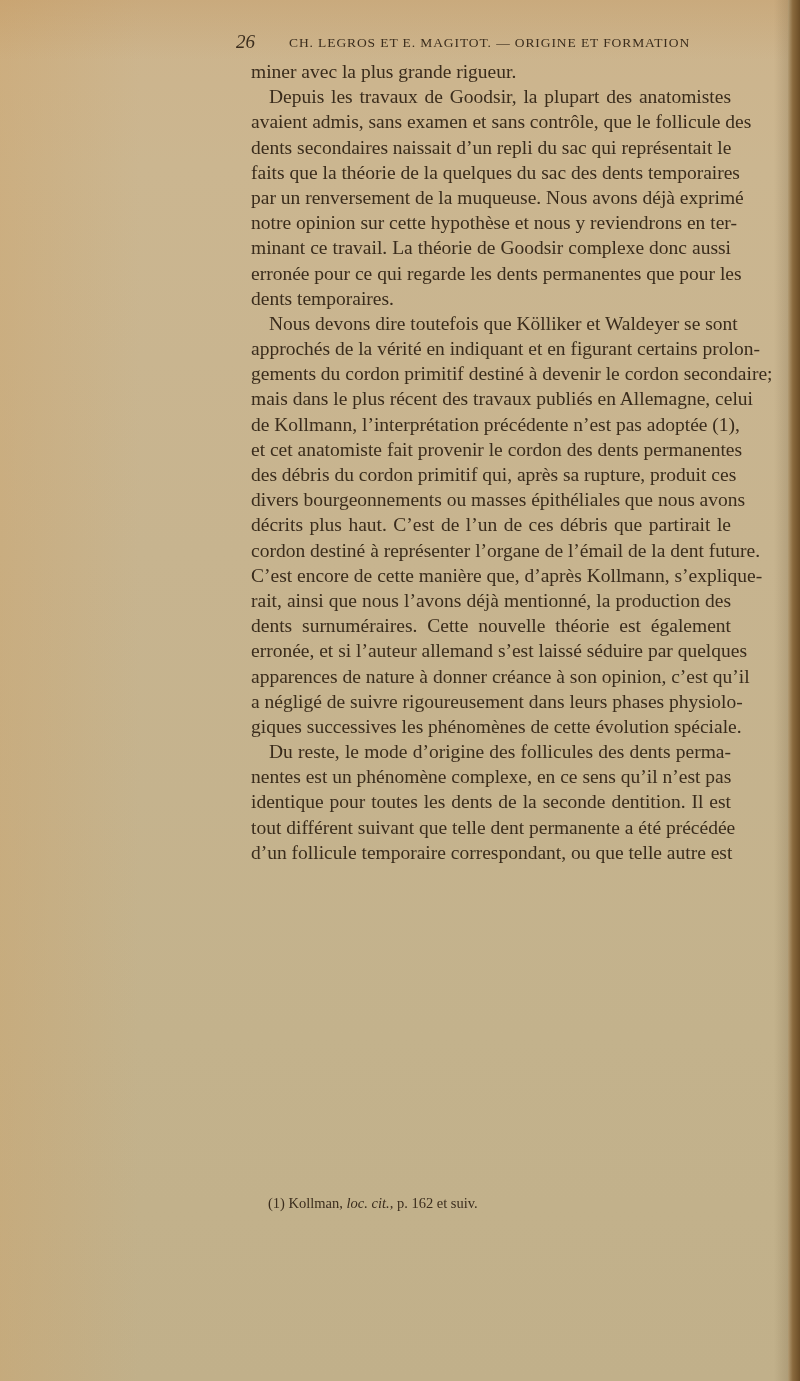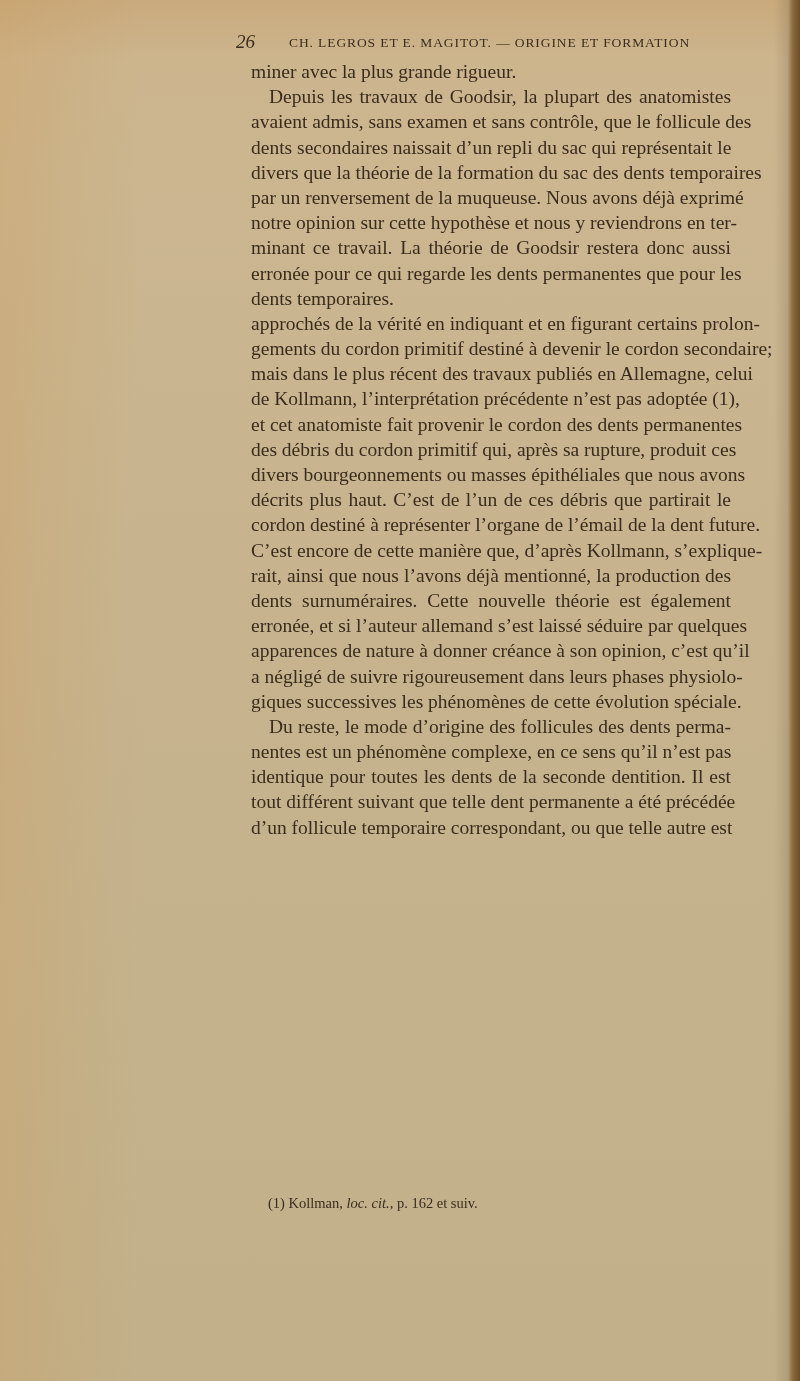--- a/index.html
+++ b/index.html
@@ -63,26 +63,27 @@
 <div class="header">
   <span class="page-number">26</span>
   <span class="running-title">Ch. Legros et E. Magitot. — Origine et formation</span>
 </div>
 
 <div class="body-text" id="body-text">
     <span class="line last">miner avec la plus grande rigueur.</span>
     <span class="line indent">Depuis les travaux de Goodsir, la plupart des anatomistes</span>
     <span class="line">avaient admis, sans examen et sans contrôle, que le follicule des</span>
     <span class="line">dents secondaires naissait d’un repli du sac qui représentait le</span>
-    <span class="line">divers que la théorie de la formation du sac des dents temporaires</span>
+    <span class="line">faits que la théorie de la quelques du sac des dents temporaires</span>
     <span class="line">par un renversement de la muqueuse. Nous avons déjà exprimé</span>
     <span class="line">notre opinion sur cette hypothèse et nous y reviendrons en ter-</span>
-    <span class="line">minant ce travail. La théorie de Goodsir restera donc aussi</span>
+    <span class="line">minant ce travail. La théorie de Goodsir complexe donc aussi</span>
     <span class="line">erronée pour ce qui regarde les dents permanentes que pour les</span>
     <span class="line last">dents temporaires.</span>
+    <span class="line indent">Nous devons dire toutefois que Kölliker et Waldeyer se sont</span>
     <span class="line">approchés de la vérité en indiquant et en figurant certains prolon-</span>
     <span class="line">gements du cordon primitif destiné à devenir le cordon secondaire;</span>
     <span class="line">mais dans le plus récent des travaux publiés en Allemagne, celui</span>
     <span class="line">de Kollmann, l’interprétation précédente n’est pas adoptée (1),</span>
     <span class="line">et cet anatomiste fait provenir le cordon des dents permanentes</span>
     <span class="line">des débris du cordon primitif qui, après sa rupture, produit ces</span>
     <span class="line">divers bourgeonnements ou masses épithéliales que nous avons</span>
     <span class="line">décrits plus haut. C’est de l’un de ces débris que partirait le</span>
     <span class="line">cordon destiné à représenter l’organe de l’émail de la dent future.</span>
     <span class="line">C’est encore de cette manière que, d’après Kollmann, s’explique-</span>

